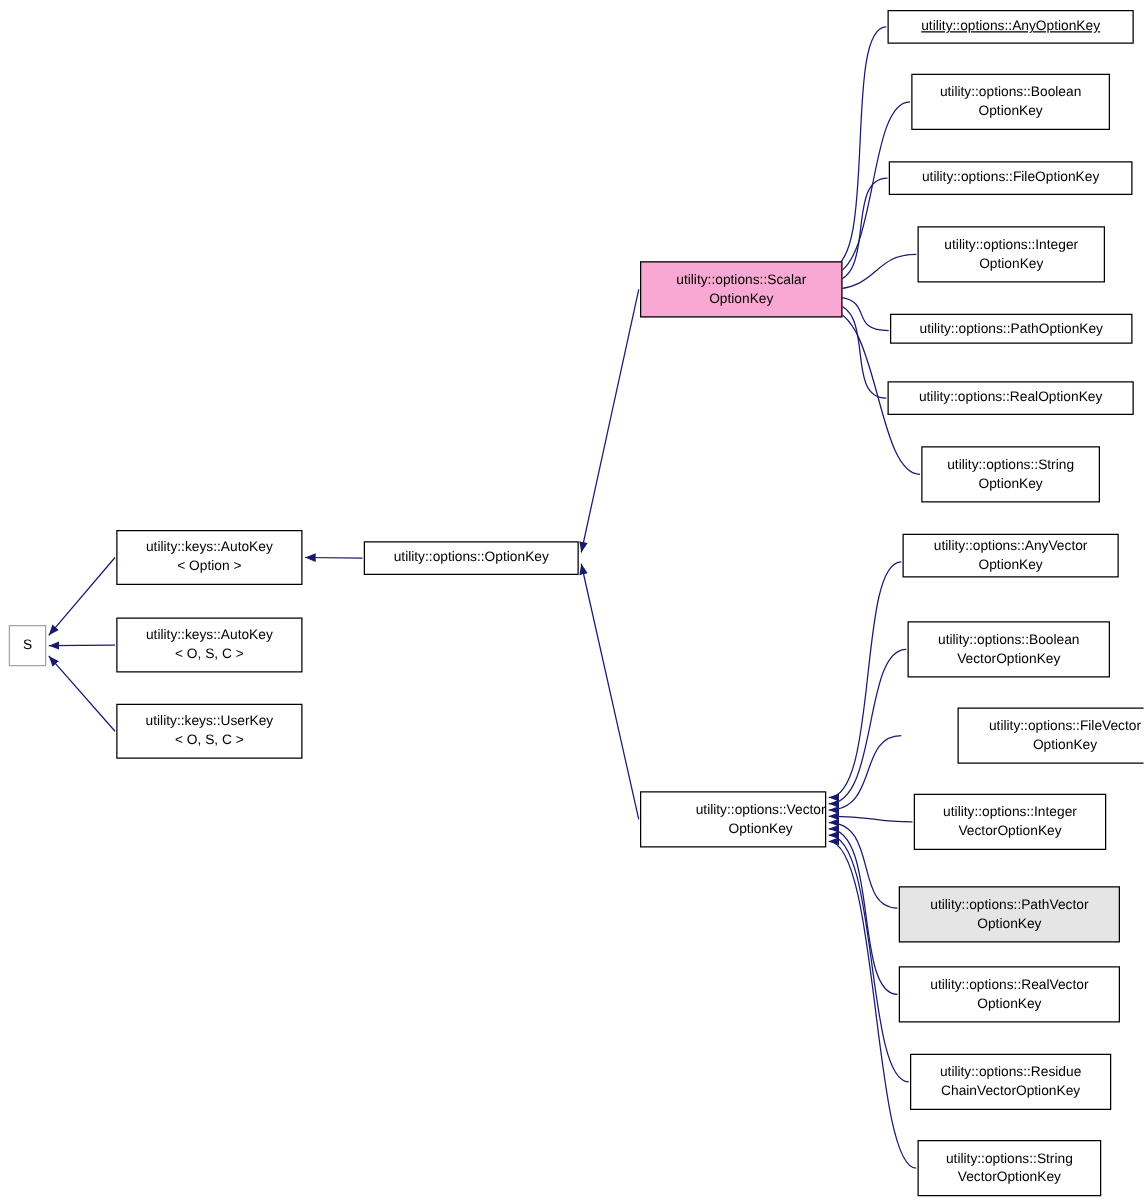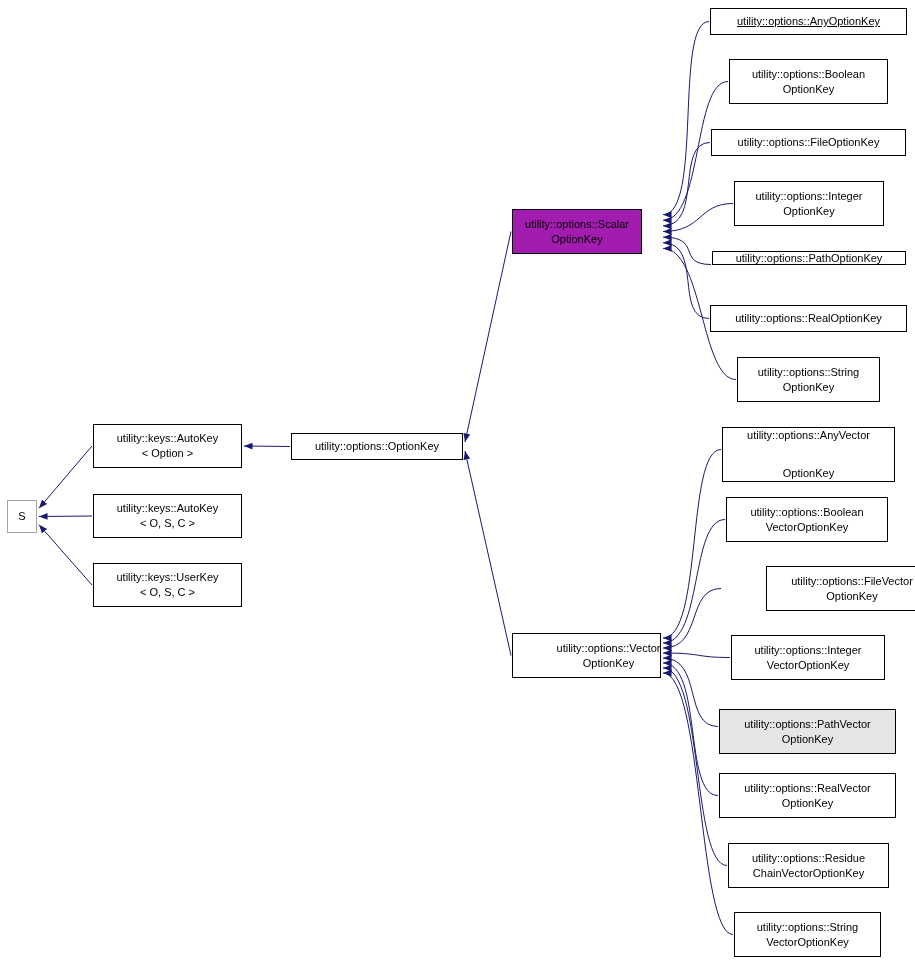--- a/index.html
+++ b/index.html
@@ -94,21 +94,21 @@
         <span class="node-line">utility::keys::AutoKey</span>
         <span class="node-line">&lt; O, S, C &gt;</span>
       </div>
       <div class="node" style="left: 93px; top: 563px; width: 149px; height: 44px; background: rgb(255, 255, 255); border-color: rgb(0, 0, 0); color: rgb(0, 0, 0);">
         <span class="node-line">utility::keys::UserKey</span>
         <span class="node-line">&lt; O, S, C &gt;</span>
       </div>
       <div class="node" style="left: 291px; top: 433px; width: 172px; height: 27px; background: rgb(255, 255, 255); border-color: rgb(0, 0, 0); color: rgb(0, 0, 0);">
         <span class="node-line">utility::options::OptionKey</span>
       </div>
-      <div class="node" style="left: 512px; top: 209px; width: 130px; height: 45px; background: #a21caf; border-color: rgb(0, 0, 0); color: rgb(0, 0, 0);">
+      <div class="node" style="left: 512px; top: 209px; width: 162px; height: 45px; background: #f9a8d4; border-color: rgb(0, 0, 0); color: rgb(0, 0, 0);">
         <span class="node-line">utility::options::Scalar</span>
         <span class="node-line">OptionKey</span>
       </div>
       <div class="node" style="left: 512px; top: 633px; width: 149px; height: 45px; background: rgb(255, 255, 255); border-color: rgb(0, 0, 0); color: rgb(0, 0, 0); padding-left: 44px;">
         <span class="node-line">utility::options::Vector</span>
         <span class="node-line">OptionKey</span>
       </div>
       <div class="node" style="left: 710px; top: 8px; width: 197px; height: 27px; background: rgb(255, 255, 255); border-color: rgb(0, 0, 0); color: rgb(0, 0, 0); text-decoration: underline;">
         <span class="node-line">utility::options::AnyOptionKey</span>
       </div>
@@ -116,31 +116,31 @@
         <span class="node-line">utility::options::Boolean</span>
         <span class="node-line">OptionKey</span>
       </div>
       <div class="node" style="left: 711px; top: 129px; width: 195px; height: 27px; background: rgb(255, 255, 255); border-color: rgb(0, 0, 0); color: rgb(0, 0, 0);">
         <span class="node-line">utility::options::FileOptionKey</span>
       </div>
       <div class="node" style="left: 734px; top: 181px; width: 150px; height: 45px; background: rgb(255, 255, 255); border-color: rgb(0, 0, 0); color: rgb(0, 0, 0);">
         <span class="node-line">utility::options::Integer</span>
         <span class="node-line">OptionKey</span>
       </div>
-      <div class="node" style="left: 712px; top: 251px; width: 194px; height: 14px; background: rgb(255, 255, 255); border-color: rgb(0, 0, 0); color: rgb(0, 0, 0);">
+      <div class="node" style="left: 712px; top: 251px; width: 194px; height: 24px; background: rgb(255, 255, 255); border-color: rgb(0, 0, 0); color: rgb(0, 0, 0);">
         <span class="node-line">utility::options::PathOptionKey</span>
       </div>
       <div class="node" style="left: 710px; top: 305px; width: 197px; height: 27px; background: rgb(255, 255, 255); border-color: rgb(0, 0, 0); color: rgb(0, 0, 0);">
         <span class="node-line">utility::options::RealOptionKey</span>
       </div>
       <div class="node" style="left: 737px; top: 357px; width: 143px; height: 45px; background: rgb(255, 255, 255); border-color: rgb(0, 0, 0); color: rgb(0, 0, 0);">
         <span class="node-line">utility::options::String</span>
         <span class="node-line">OptionKey</span>
       </div>
-      <div class="node" style="left: 722px; top: 427px; width: 173px; height: 55px; background: rgb(255, 255, 255); border-color: rgb(0, 0, 0); color: rgb(0, 0, 0); justify-content: space-between;">
+      <div class="node" style="left: 722px; top: 427px; width: 173px; height: 35px; background: rgb(255, 255, 255); border-color: rgb(0, 0, 0); color: rgb(0, 0, 0);">
         <span class="node-line">utility::options::AnyVector</span>
         <span class="node-line">OptionKey</span>
       </div>
       <div class="node" style="left: 726px; top: 497px; width: 162px; height: 45px; background: rgb(255, 255, 255); border-color: rgb(0, 0, 0); color: rgb(0, 0, 0);">
         <span class="node-line">utility::options::Boolean</span>
         <span class="node-line">VectorOptionKey</span>
       </div>
       <div class="node" style="left: 722px; top: 566px; width: 172px; height: 45px; background: rgb(255, 255, 255); border-color: rgb(0, 0, 0); color: rgb(0, 0, 0); margin-left: 44px;">
         <span class="node-line">utility::options::FileVector</span>
         <span class="node-line">OptionKey</span>

